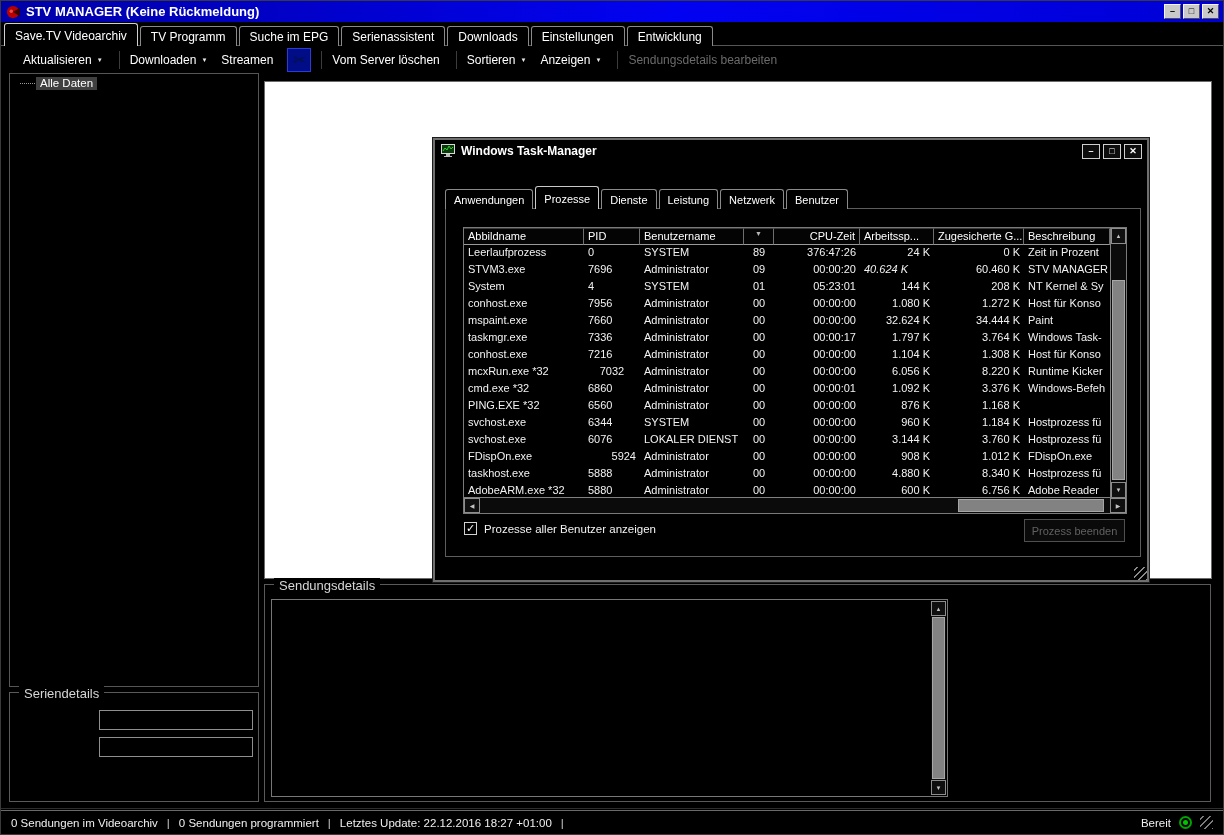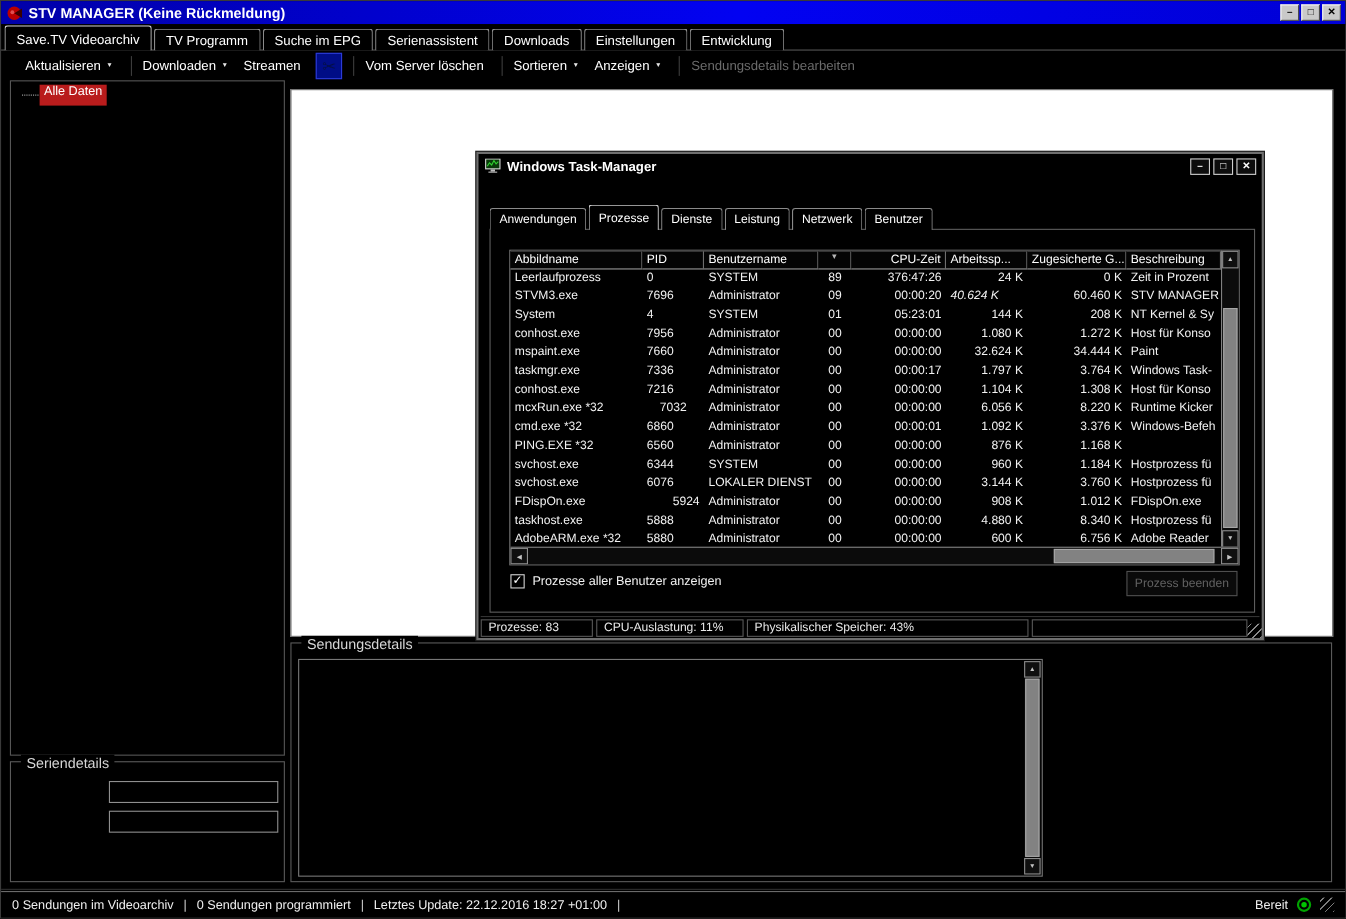--- a/index.html
+++ b/index.html
@@ -42,21 +42,21 @@
   .tb-disabled { color:#6b6b6b; }
   .scissors-btn {
     width:24px; height:24px; margin-right:8px; background:#000d86;
     border:1px solid #2b3bd6; color:#041047; font-size:15px;
     display:flex; align-items:center; justify-content:center;
   }
   
   .tree-panel { position:absolute; left:8px; top:72px; width:250px; height:614px; background:#000; border:1px solid #565656; }
   .tree-item { display:flex; align-items:center; margin:3px 0 0 10px; }
   .tree-dots { width:15px; border-top:1px dotted #9a9a9a; margin-right:1px; }
-  .tree-label { background:#b91c1c; color:#fff; padding:0 4px 7px 4px; font-size:11.5px; }
+  .tree-label { background:#404040; color:#fff; padding:0 4px 1px 4px; font-size:11.5px; }
   .groupbox { position:absolute; border:1px solid #5a5a5a; background:#000; }
   .group-label { position:absolute; top:-7px; left:9px; background:#000; padding:0 5px; color:#d6d6d6; font-size:13px; }
   .serien-group { left:8px; top:691px; width:250px; height:110px; }
   .serien-input { position:absolute; left:89px; width:154px; height:20px; background:#000; border:1px solid #8f8f8f; color:#fff; font-size:11px; padding:0 3px; }
   .serien-input.first { top:17px; } .serien-input.second { top:44px; }
   .content-white { position:absolute; left:263px; top:80px; width:948px; height:498px; background:#fff; border:1px solid #6b6b6b; }
   .sendungs-group { left:263px; top:583px; width:947px; height:218px; }
   .sendungs-inner { position:absolute; left:6px; top:14px; width:677px; height:198px; border:1px solid #777; background:#000; }
   
   .sb-btn {
@@ -425,20 +425,14 @@
     </div>
   </div>
 
   <div class="tm-checkrow">
     <span class="checkbox">✓</span>
     <span class="tm-check-label">Prozesse aller Benutzer anzeigen</span>
   </div>
 
   <div class="tm-endbtn">Prozess beenden</div>
 
-  <div class="tm-status" id="tm-status">
-      <span class="tm-status-sec" style="width: 102px;">Prozesse: 83</span>
-      <span class="tm-status-sec" style="width: 134px;">CPU-Auslastung: 11%</span>
-      <span class="tm-status-sec" style="width: 256px;">Physikalischer Speicher: 43%</span>
-      <span class="tm-status-sec" style="width: 196px;"></span>
-    </div>
   <div class="tm-grip"></div>
 </div>
 
 </body></html>

